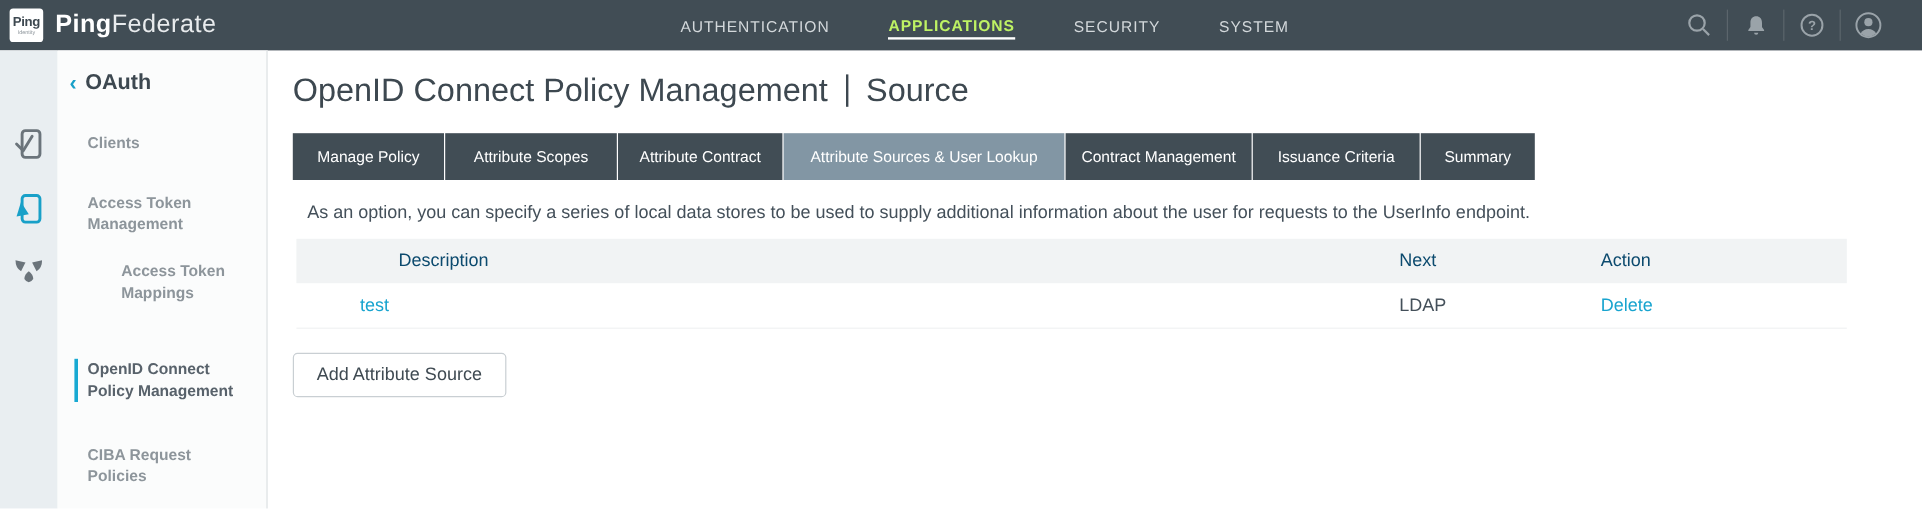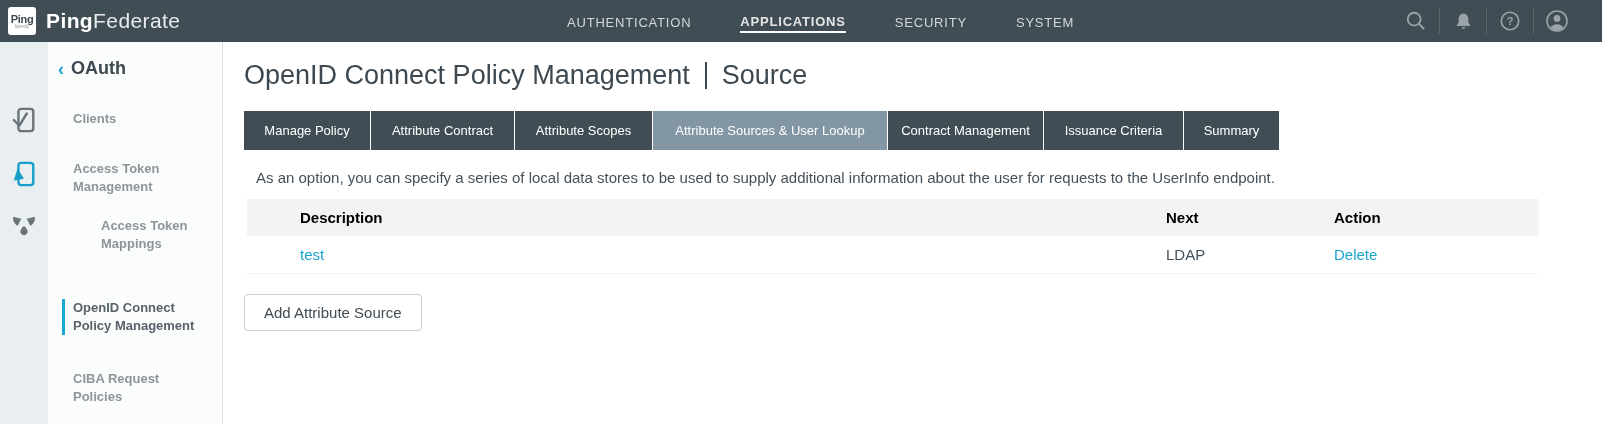--- a/index.html
+++ b/index.html
@@ -13,21 +13,21 @@
               display:flex; flex-direction:column; align-items:center; justify-content:center; cursor:pointer; }
   .logo-box .logo-main { font-size:11px; font-weight:bold; color:#3d4850; line-height:10px; letter-spacing:-0.3px; }
   .logo-box .logo-sub { font-size:4.5px; color:#8d959b; line-height:5px; }
   .product { position:absolute; left:46px; top:0; height:42px; display:flex; align-items:center;
              font-size:21px; color:#fff; letter-spacing:0.4px; }
   .product .bold { font-weight:bold; }
   .product .light { font-weight:normal; color:#e8ebed; }
 
   .topnav { position:absolute; left:567px; top:0; height:42px; display:flex; align-items:center; gap:49px; }
   .topnav .nav-item { font-size:13px; letter-spacing:0.8px; color:#d3d8db; cursor:pointer; padding:4px 0 2px 0;text-align:center; }
-  .topnav .nav-item.active { color:#e5e5e5; font-weight:bold; border-bottom:2px solid #fff; }
+  .topnav .nav-item.active { color:#bef264; font-weight:bold; border-bottom:2px solid #fff; }
 
   .header-icons { position:absolute; right:22px; top:0; height:42px; display:flex; align-items:center; }
   .hicon { width:46px; height:42px; display:flex; align-items:center; justify-content:center; cursor:pointer; }
   .hicon svg { display:block; }
   .vdiv { width:1px; height:26px; background:#5b656c; }
 
   
   .icon-rail { position:absolute; left:0; top:42px; width:48px; height:382px; background:#e9eef1; }
   .rail-icon { position:absolute; left:0; width:48px; height:40px; display:flex; align-items:center; justify-content:center; cursor:pointer; }
   .side-panel { position:absolute; left:48px; top:42px; width:175px; height:382px; background:#fbfcfc; border-right:1px solid #dde1e3; }
@@ -50,21 +50,21 @@
          justify-content:center; cursor:pointer; }
   .tab.active { background:#8296a4; }
   .tab:nth-child(1){width:126px;} .tab:nth-child(2){width:143px;} .tab:nth-child(3){width:137px;}
   .tab:nth-child(4){width:234px;} .tab:nth-child(5){width:155px;} .tab:nth-child(6){width:139px;}
   .tab:nth-child(7){width:95px;}
 
   .desc { position:absolute; left:12px; top:127px; font-size:15px; color:#44505a; width:1295px; }
 
   .table { position:absolute; left:3px; top:157px; width:1292px; }
   .trow { display:flex; align-items:center; }
-  .trow.head { background:#f1f3f4; height:37px; font-weight:bold; color:#000000; font-size:15px; }
+  .trow.head { background:#f1f3f4; height:37px; font-weight:normal; color:#0c4a6e; font-size:15px;padding-left:32px; }
   .trow.body { height:38px; font-size:15px; color:#44505a; border-bottom:1px solid #f0f2f3; }
   .c-desc { flex:1 1 auto; padding-left:53px; }
   .c-type { width:168px; flex:0 0 auto; }
   .c-action { width:205px; flex:0 0 auto; }
   a.link { color:#18a4cf; text-decoration:none; cursor:pointer; }
 
   .add-btn { position:absolute; left:0; top:252px; height:37px; padding:0 19px; background:#fff;
              border:1px solid #c9cfd3; border-radius:4px; font-size:15px; color:#3f4a52;
              font-family:"Liberation Sans",sans-serif; cursor:pointer; }
 
@@ -163,22 +163,22 @@
 
   <div class="main">
     <div class="page-title-row">
       <span class="t1">OpenID Connect Policy Management</span>
       <span class="title-sep"></span>
       <span class="t2">Source</span>
     </div>
 
     <div class="tabs">
       <div class="tab">Manage Policy</div>
+      <div class="tab">Attribute Scopes</div>
       <div class="tab">Attribute Contract</div>
-      <div class="tab">Attribute Scopes</div>
       <div class="tab active">Attribute Sources &amp; User Lookup</div>
       <div class="tab">Contract Management</div>
       <div class="tab">Issuance Criteria</div>
       <div class="tab">Summary</div>
     </div>
 
     <div class="desc">As an option, you can specify a series of local data stores to be used to supply additional information about the user for requests to the UserInfo endpoint.</div>
 
     <div class="table">
       <div class="trow head">

